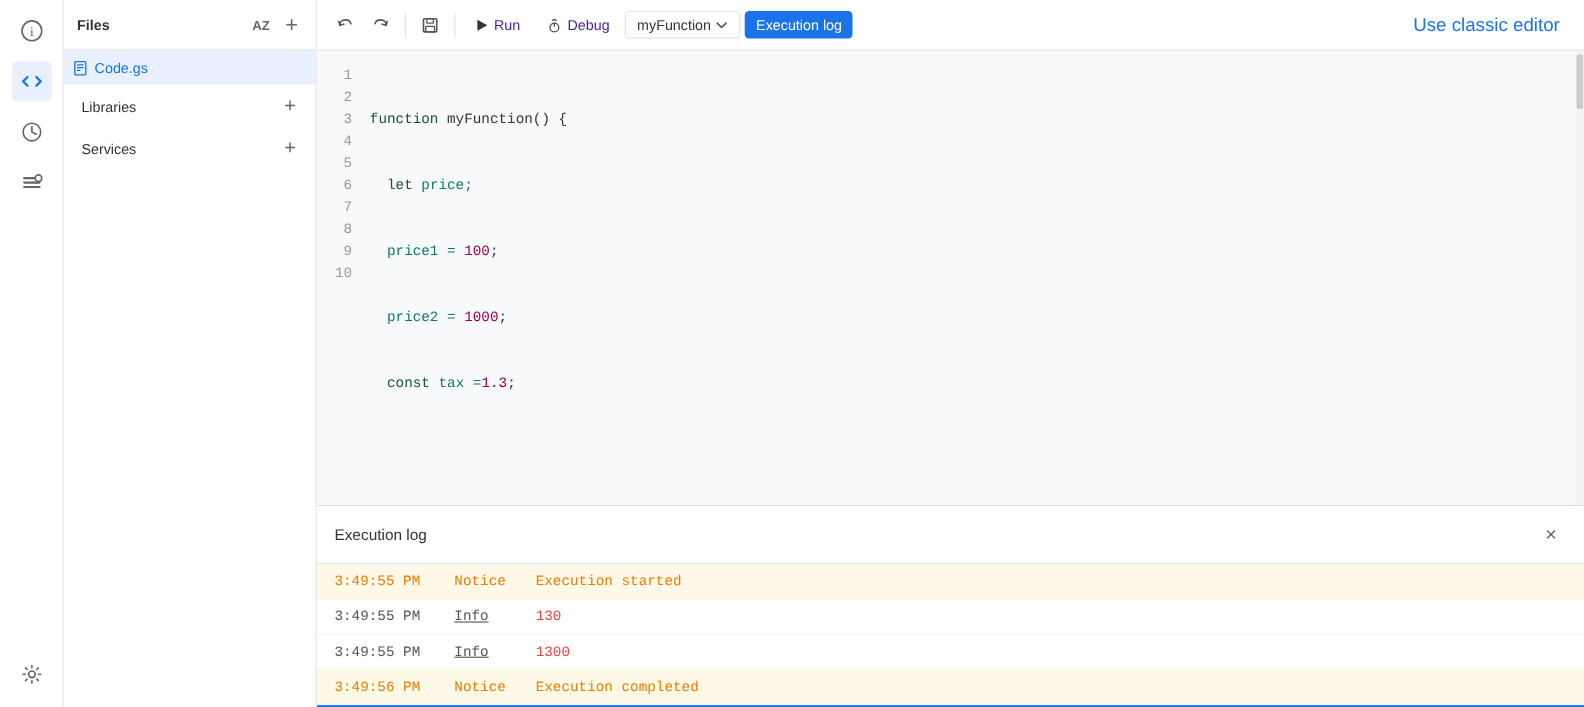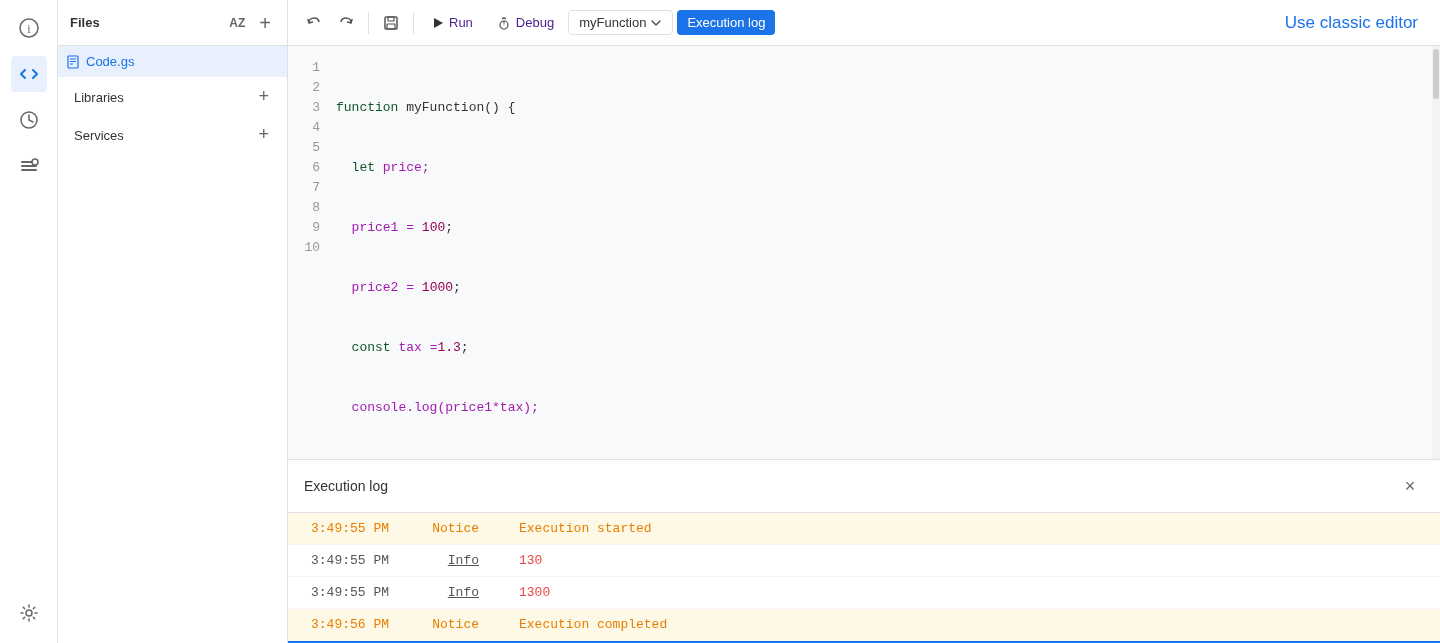--- a/index.html
+++ b/index.html
@@ -180,21 +180,21 @@
       line-height: 20px;
       white-space: pre;
       background: #f8f9fa;
     }
     .code-line { height: 20px; padding: 0 8px; }
 
     
     .kw { color: #14532d; }
     .fn-name { color: #333; }
     .num { color: #905; }
-    .var { color: #a21caf; }
+    .var { color: #0f766e; }
     .punct { color: #333; }
 
     
     .exec-log {
       border-top: 1px solid #e0e0e0;
       background: #fff;
       max-height: 210px;
       display: flex;
       flex-direction: column;
     }
@@ -222,22 +222,21 @@
     .log-table {
       font-family: 'Courier New', monospace;
       font-size: 13px;
       overflow-y: auto;
     }
     .log-row {
       display: flex;
       padding: 8px 16px;
       border-bottom: 1px solid #f5f5f5;
       align-items: center;
-      gap: 40px;
-      text-align: right;
+      gap: 24px;
     }
     .log-row.notice { background: #fef9e7; }
     .log-row .time { color: #e67e00; min-width: 85px; }
     .log-row .level { min-width: 50px; color: #333; }
     .log-row .message { color: #333; }
     .log-row.notice .time,
     .log-row.notice .level,
     .log-row.notice .message { color: #e67e00; }
     .log-row.info .time { color: #555; }
     .log-row.info .level { color: #555; text-decoration: underline; }
@@ -388,21 +387,20 @@
         <div>8</div>
         <div>9</div>
         <div>10</div>
     </div>
     <div class="code-content">
       <div class="code-line"><span class="kw">function </span><span class="fn-name">myFunction</span><span class="punct">() {</span></div>
       <div class="code-line"><span class="kw">  let </span><span class="var">price;</span></div>
       <div class="code-line"><span class="var">  price1 = </span><span class="num">100</span><span class="punct">;</span></div>
       <div class="code-line"><span class="var">  price2 = </span><span class="num">1000</span><span class="punct">;</span></div>
       <div class="code-line"><span class="kw">  const </span><span class="var">tax =</span><span class="num">1.3</span><span class="punct">;</span></div>
-      <div class="code-line"><span class="var">  console.log(price1*tax);</span></div>
       <div class="code-line"></div>
       
       
       
     </div>
     <div style="position:absolute;right:0;top:0;width:8px;height:100%;background:#f1f3f4;">
       <div style="width:6px;height:50px;background:#ccc;border-radius:3px;margin:0 1px;margin-top:40%;"></div>
     </div>
   </div>
 

